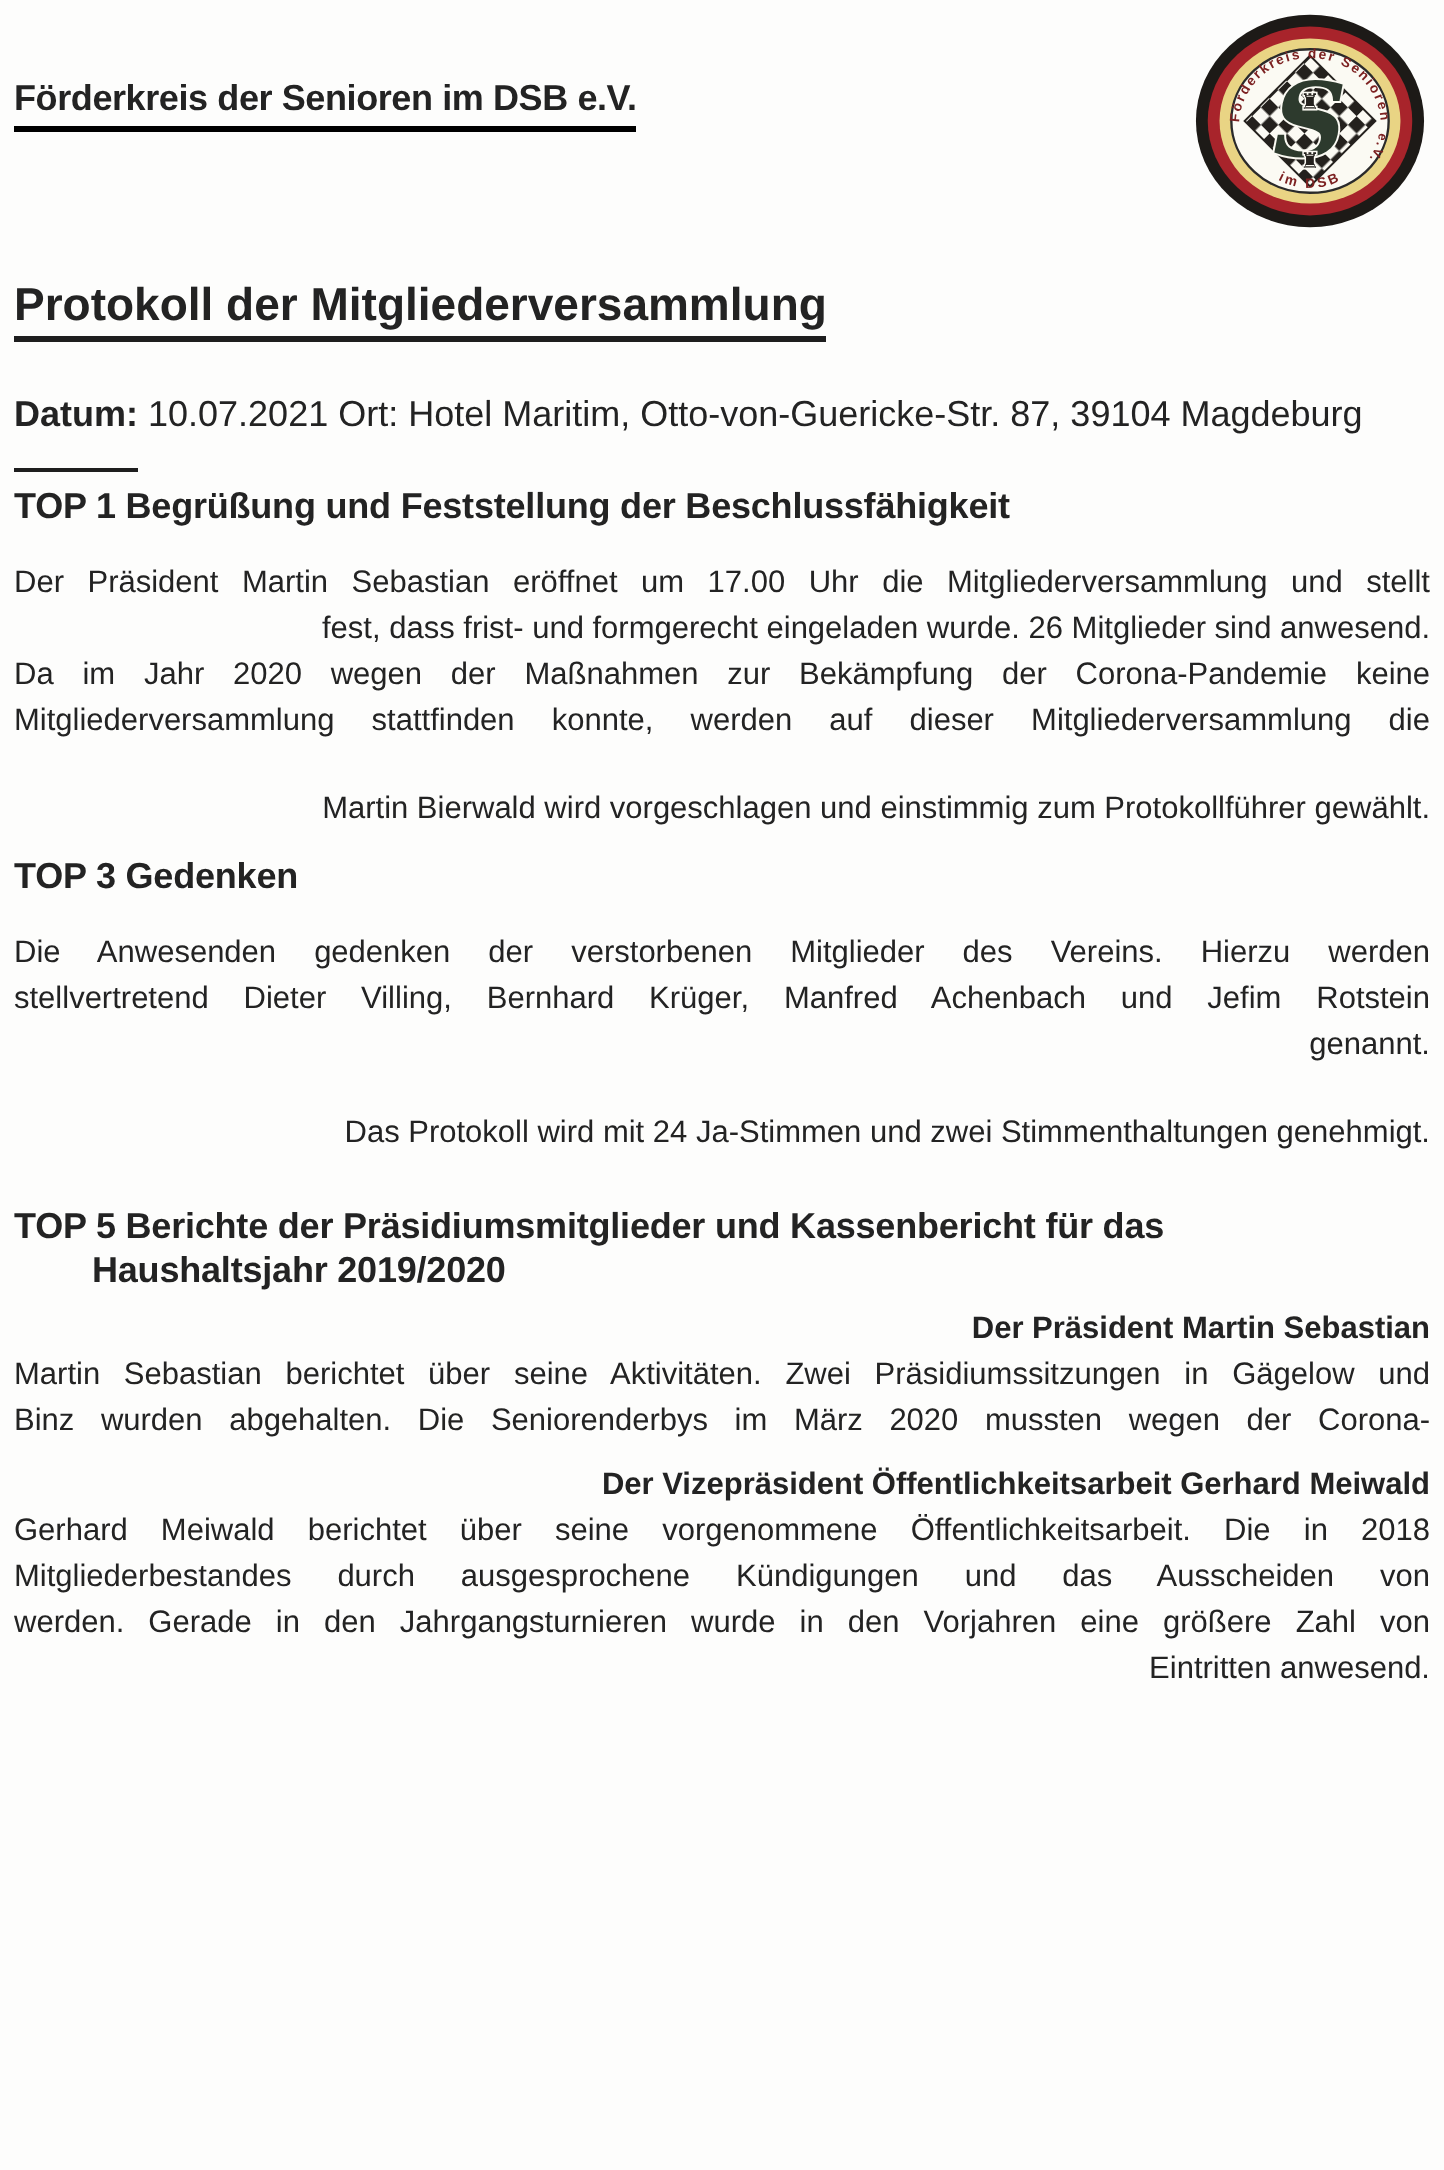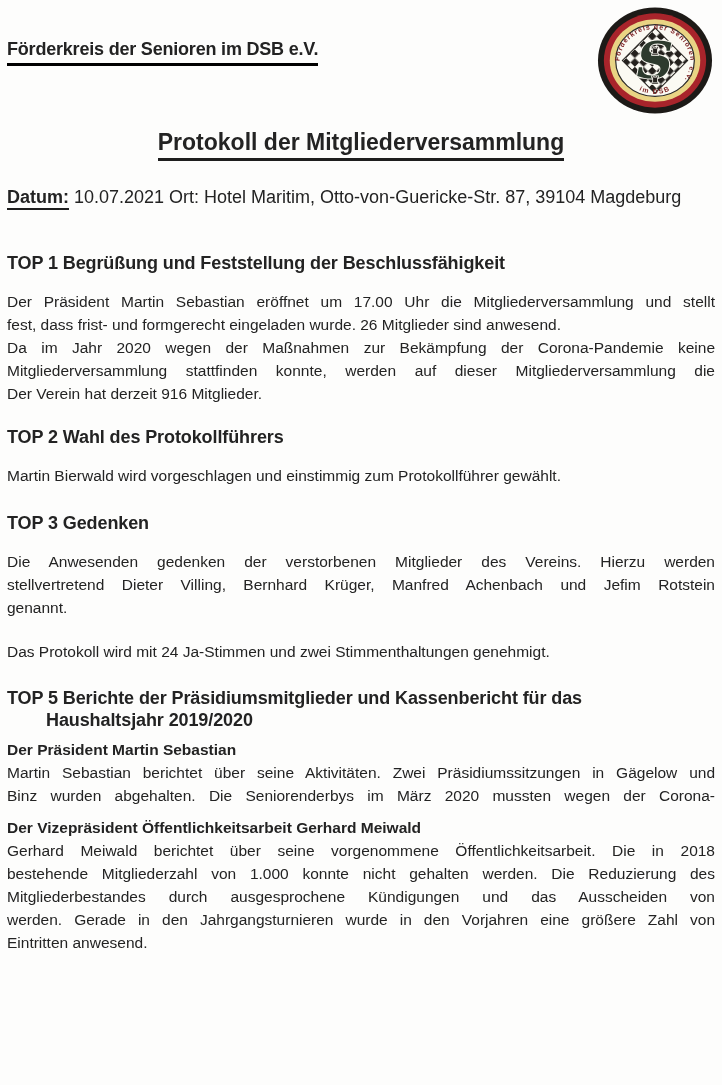--- a/index.html
+++ b/index.html
@@ -22,37 +22,37 @@
     font-size: 18px;
     font-weight: bold;
     letter-spacing: -0.2px;
     border-bottom: 3px solid #000000;
     padding-bottom: 3px;
     white-space: nowrap;
   }
   .logo-wrap { position: absolute; top: 5px; right: 1px; width: 118px; height: 111px; }
   .logo-wrap svg { width: 100%; height: 100%; display: block; }
   
-  .title-row { text-align: center; margin-top: 13px; }
+  .title-row { text-align: left; margin-top: 23px; }
   .doc-title {
     display: inline-block;
     font-size: 23px;
     font-weight: bold;
     border-bottom: 3px solid #1e1e1e;
     padding-bottom: 2px;
     white-space: nowrap;
   }
   
   .datum-row { margin-top: 26px; font-size: 18px; white-space: nowrap; }
-  .datum-label { font-weight: bold; border-bottom: 2px solid #1e1e1e; padding-bottom: 1px; }
+  .datum-label { font-weight: bold; border-bottom: 2px solid #1e1e1e; padding-bottom: 17px; }
   
   h2 { margin: 0; font-size: 18px; font-weight: bold; line-height: 22px; letter-spacing: -0.1px; }
   .h2-line2 { padding-left: 39px; }
   .para { margin-top: 16px; }
-  .ln { font-size: 15.5px; line-height: 23px; }
+  .ln { font-size: 15.5px; line-height: 23px; text-align: right; }
   .just { text-align: justify; text-align-last: justify; }
   .subhead { font-weight: bold; }
 </style>
 </head>
 <body>
 
 <div class="page">
 
   <div class="header">
     <span class="org-title">Förderkreis der Senioren im DSB e.V.</span>
@@ -91,39 +91,37 @@
   </div>
 
   <div class="title-row">
     <span class="doc-title">Protokoll der Mitgliederversammlung</span>
   </div>
 
   <div class="datum-row">
     <span class="datum-label">Datum:</span><span> 10.07.2021 Ort: Hotel Maritim, Otto-von-Guericke-Str. 87, 39104 Magdeburg</span>
   </div>
 
-  <section style="margin-top:44px">
+  <section style="margin-top:24px">
     <h2>TOP 1 Begrüßung und Feststellung der Beschlussfähigkeit</h2>
     <div class="para">
       <div class="ln just">Der Präsident Martin Sebastian eröffnet um 17.00 Uhr die Mitgliederversammlung und stellt</div>
       <div class="ln">fest, dass frist- und formgerecht eingeladen wurde. 26 Mitglieder sind anwesend.</div>
       <div class="ln just">Da im Jahr 2020 wegen der Maßnahmen zur Bekämpfung der Corona-Pandemie keine</div>
       <div class="ln just">Mitgliederversammlung stattfinden konnte, werden auf dieser Mitgliederversammlung die</div>
-      <div class="ln">Der Verein hat derzeit 916 Mitglieder.</div>
     </div>
   </section>
 
   <section style="margin-top:21px">
-    <h2>TOP 2 Wahl des Protokollführers</h2>
     <div class="para">
       <div class="ln">Martin Bierwald wird vorgeschlagen und einstimmig zum Protokollführer gewählt.</div>
     </div>
   </section>
 
-  <section style="margin-top:25px">
+  <section style="margin-top:11px">
     <h2>TOP 3 Gedenken</h2>
     <div class="para">
       <div class="ln just">Die Anwesenden gedenken der verstorbenen Mitglieder des Vereins. Hierzu werden</div>
       <div class="ln just">stellvertretend Dieter Villing, Bernhard Krüger, Manfred Achenbach und Jefim Rotstein</div>
       <div class="ln">genannt.</div>
     </div>
   </section>
 
   <section style="margin-top:21px">
     <div class="para" style="margin-top:12px">
@@ -139,20 +137,19 @@
 
     <div style="margin-top:7px">
       <div class="ln subhead">Der Präsident  Martin Sebastian</div>
       <div class="ln just">Martin Sebastian berichtet über seine Aktivitäten. Zwei Präsidiumssitzungen in Gägelow und</div>
       <div class="ln just">Binz wurden abgehalten. Die Seniorenderbys im März 2020 mussten wegen der Corona-</div>
     </div>
 
     <div style="margin-top:9px">
       <div class="ln subhead">Der Vizepräsident Öffentlichkeitsarbeit Gerhard Meiwald</div>
       <div class="ln just">Gerhard Meiwald berichtet über seine vorgenommene Öffentlichkeitsarbeit. Die in 2018</div>
-      <div class="ln just">bestehende Mitgliederzahl von 1.000 konnte nicht gehalten werden. Die Reduzierung des</div>
       <div class="ln just">Mitgliederbestandes durch ausgesprochene Kündigungen und das Ausscheiden von</div>
       <div class="ln just">werden. Gerade in den Jahrgangsturnieren wurde in den Vorjahren eine größere Zahl von</div>
       <div class="ln">Eintritten anwesend.</div>
     </div>
   </section>
 
 </div>
 
 </body></html>

